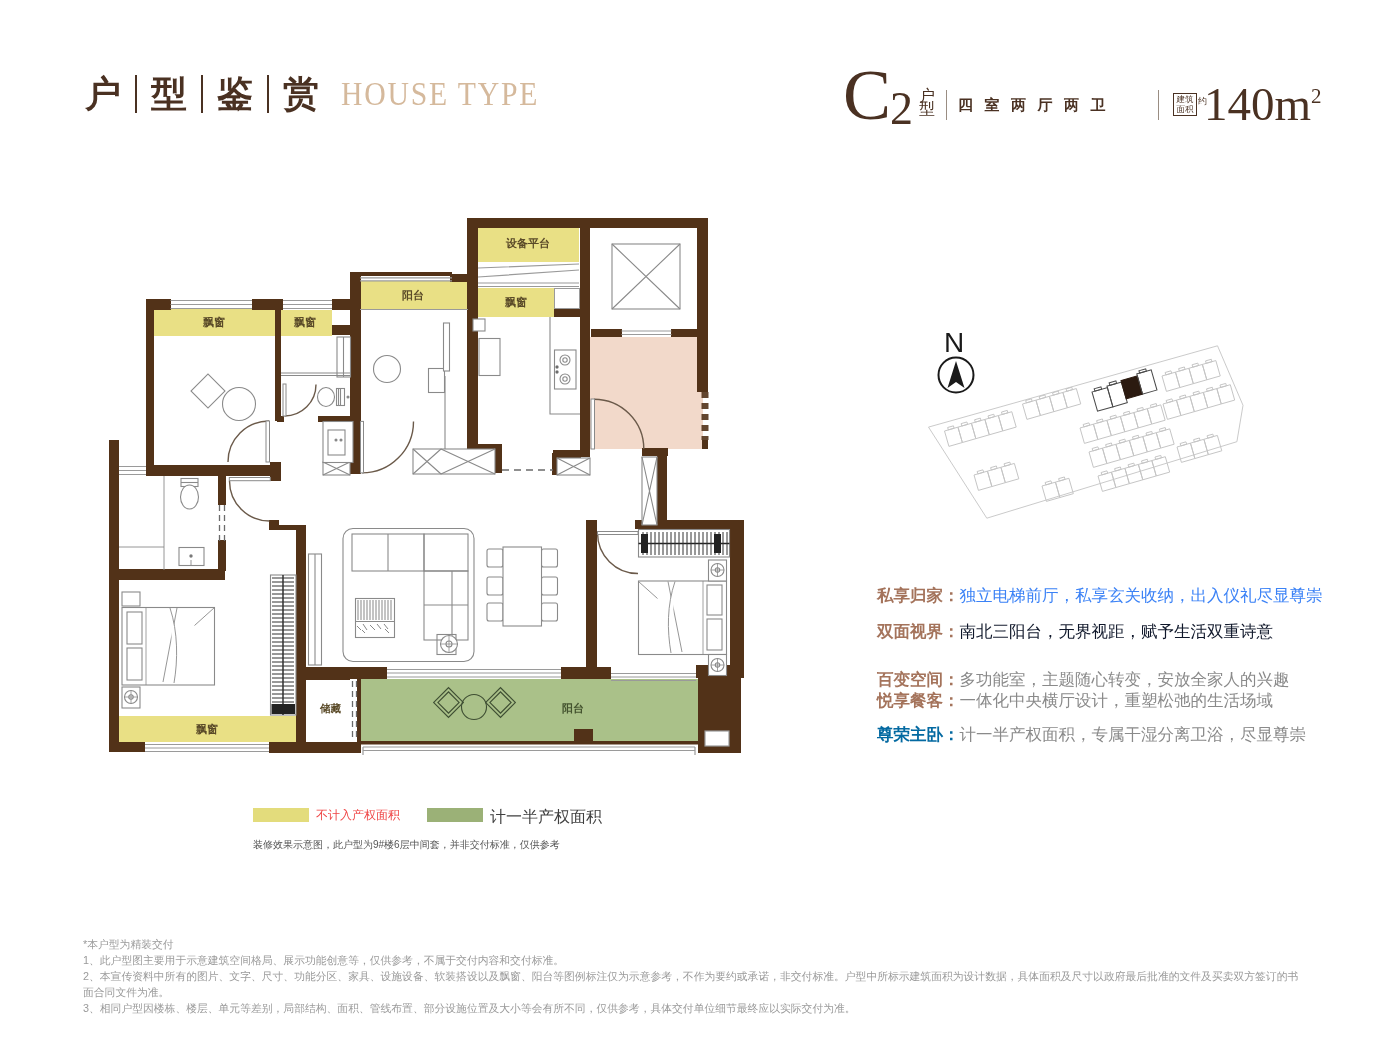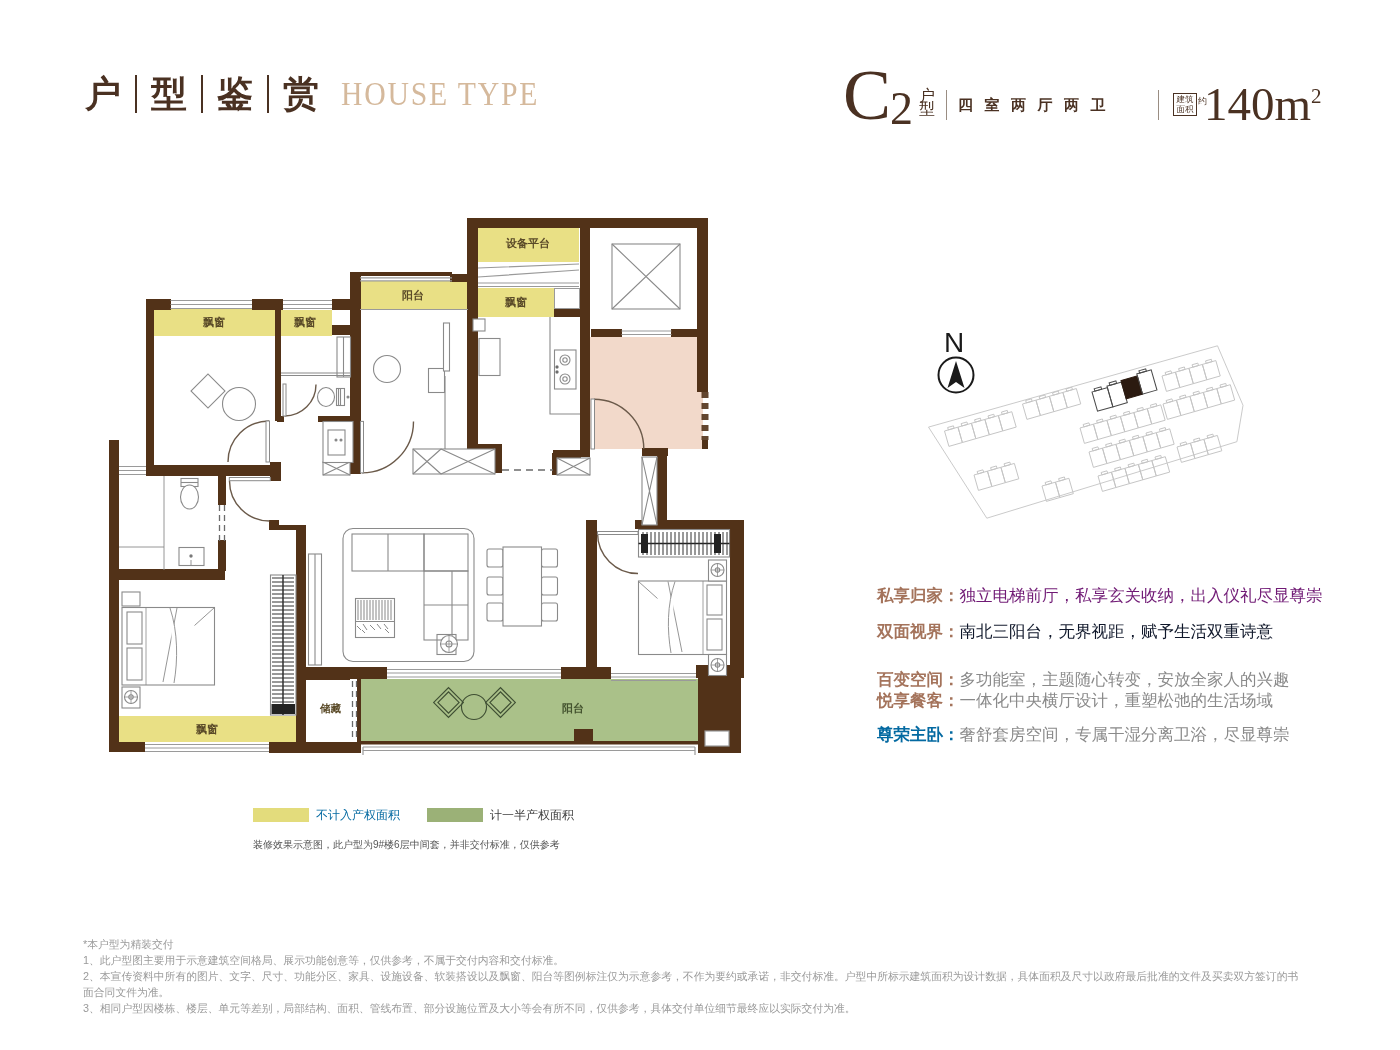--- a/index.html
+++ b/index.html
@@ -508,34 +508,34 @@
         <rect x="16" y="-1.5" width="15" height="21.5"></rect>
         <rect x="31" y="-3" width="17" height="19" fill="#2b1a10" stroke="#2b1a10"></rect>
         <rect x="48" y="-5" width="15" height="21"></rect>
 <rect x="3" y="-2.5" width="7" height="2.5"></rect>
         <rect x="19" y="-4" width="7" height="2.5"></rect>
         <rect x="51" y="-7.5" width="7" height="2.5"></rect>
 </g>
 </svg>
 
 <div class="abs" style="left:877px;top:585px;font-size:16.5px;">
-<div style="position:absolute;left:0;top:0px;white-space:nowrap;"><span style="color:#a4735b;font-weight:bold;">私享归家：</span><span style="color:#701a75;">独立电梯前厅，私享玄关收纳，出入仪礼尽显尊崇</span></div>
+<div style="position:absolute;left:0;top:0px;white-space:nowrap;"><span style="color:#a4735b;font-weight:bold;">私享归家：</span><span style="color:#3b82f6;">独立电梯前厅，私享玄关收纳，出入仪礼尽显尊崇</span></div>
 <div style="position:absolute;left:0;top:36px;white-space:nowrap;"><span style="color:#a4735b;font-weight:bold;">双面视界：</span><span style="color:#0f172a;">南北三阳台，无界视距，赋予生活双重诗意</span></div>
 <div style="position:absolute;left:0;top:84px;white-space:nowrap;"><span style="color:#a4735b;font-weight:bold;">百变空间：</span><span style="color:#8a8a8a;">多功能室，主题随心转变，安放全家人的兴趣</span></div>
 <div style="position:absolute;left:0;top:105px;white-space:nowrap;"><span style="color:#a4735b;font-weight:bold;">悦享餐客：</span><span style="color:#8a8a8a;text-align:center;">一体化中央横厅设计，重塑松弛的生活场域</span></div>
-<div style="position:absolute;left:0;top:139px;white-space:nowrap;"><span style="color:#0369a1;font-weight:bold;">尊荣主卧：</span><span style="color:#8a8a8a;">奢舒套房空间，专属干湿分离卫浴，尽显尊崇</span></div>
+<div style="position:absolute;left:0;top:139px;white-space:nowrap;"><span style="color:#0369a1;font-weight:bold;">尊荣主卧：</span><span style="color:#8a8a8a;">计一半产权面积，专属干湿分离卫浴，尽显尊崇</span></div>
 </div>
 
 <div class="abs" style="left:253px;top:808px;width:56px;height:14px;background:#e3dc7c;"></div>
 
-<div class="abs" style="left:316px;top:807px;font-size:12px;color:#0369a1;">不计入产权面积</div>
+<div class="abs" style="left:316px;top:807px;font-size:12px;color:#ef4444;">不计入产权面积</div>
 
 <div class="abs" style="left:427px;top:808px;width:56px;height:14px;background:#9bb177;"></div>
 
-<div class="abs" style="left:490px;top:807px;font-size:12px;color:#3f3f3f;">计一半产权面积</div>
+<div class="abs" style="left:490px;top:807px;font-size:16px;color:#3f3f3f;">计一半产权面积</div>
 
 <div class="abs" style="left:253px;top:838px;font-size:10px;color:#555;">装修效果示意图，此户型为9#楼6层中间套，并非交付标准，仅供参考</div>
 
 <div class="abs" style="left:83px;top:936px;width:1290px;font-size:10.8px;line-height:16.1px;color:#9a9a9a;">
 *本户型为精装交付<br>
 1、此户型图主要用于示意建筑空间格局、展示功能创意等，仅供参考，不属于交付内容和交付标准。<br>
 2、本宣传资料中所有的图片、文字、尺寸、功能分区、家具、设施设备、软装搭设以及飘窗、阳台等图例标注仅为示意参考，不作为要约或承诺，非交付标准。户型中所标示建筑面积为设计数据，具体面积及尺寸以政府最后批准的文件及买卖双方签订的书<br>
 面合同文件为准。<br>
 3、相同户型因楼栋、楼层、单元等差别，局部结构、面积、管线布置、部分设施位置及大小等会有所不同，仅供参考，具体交付单位细节最终应以实际交付为准。
 </div>

